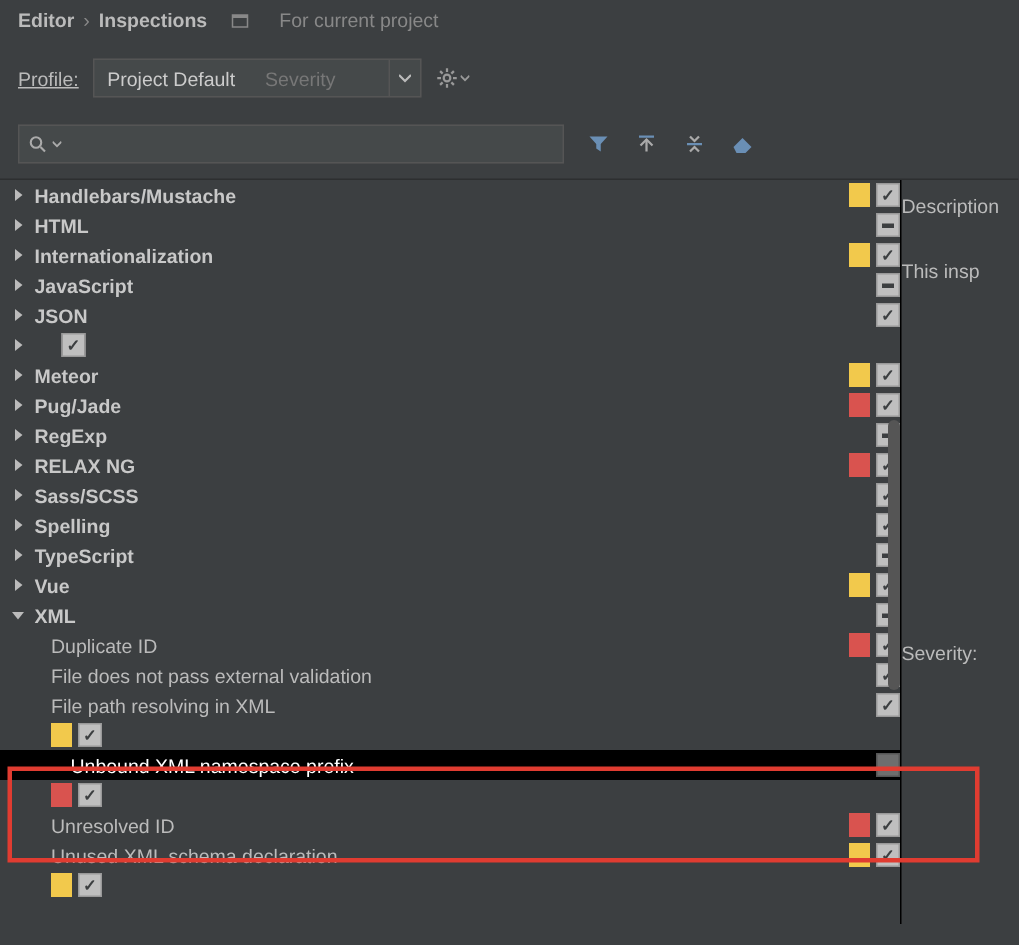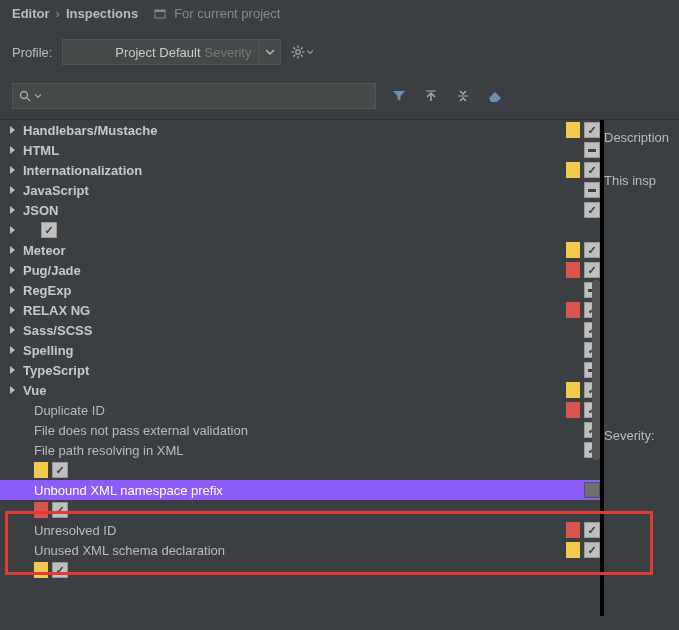--- a/index.html
+++ b/index.html
@@ -26,44 +26,43 @@
     color: #bbbbbb;
     gap: 6px;
   }
   .crumb-sep { color: #888; font-weight: normal; }
   .breadcrumb .project-label {
     font-weight: normal;
     color: #888;
     margin-left: 10px;
     display: flex;
     align-items: center;
-    gap: 8px;
+    gap: 20px;
   }
   
   .profile-row {
     display: flex;
     align-items: center;
     gap: 10px;
     padding: 18px 12px 10px 12px;
   }
-  .profile-label { color: #bbbbbb; }
+  .profile-label { color: #bbbbbb; text-decoration: underline; }
   .profile-select {
     display: flex;
     align-items: center;
     border: 1px solid #555;
     background: #45494a;
     height: 24px;
   }
   .profile-select .sel-text {
     padding: 0 8px;
     display: flex;
-    gap: 4px;
+    gap: 20px;
     align-items: center;
     min-width: 180px;
-    justify-content: flex-end;
   }
   .profile-select .sel-name { color: #ccc; }
   .profile-select .sel-scope { color: #777; }
   .profile-select .sel-btn {
     width: 20px;
     height: 24px;
     border-left: 1px solid #555;
     display: flex;
     align-items: center;
     justify-content: center;
@@ -110,21 +109,21 @@
   
   .main {
     display: flex;
     border-top: 1px solid #2d2f30;
     margin-top: 6px;
     height: 496px;
   }
   .tree-pane {
     width: 600px;
     position: relative;
-    border-right: 4px solid #000000;
+    border-right: 1px solid #000000;
     overflow: hidden;
     text-decoration: underline;
   }
   .side-pane {
     flex: 1;
     padding: 10px 0;
     color: #bbbbbb;
     overflow: hidden;
   }
   .side-pane .desc-label {
@@ -185,21 +184,22 @@
     content: "";
     position: absolute;
     left: 3px; right: 3px; top: 6px; height: 3px;
     background: #3c3f41;
   }
   .chk.unchecked {
     background: #6e6e6e;
     border: 1px solid #555;
   }
   .row.selected {
-    background: #8b5cf6;
+    background: #000000;
+    gap: 13px;
   }
   .row.selected .label { color: #ffffff !important; }
   .xml-label { color: #5a9bd4; font-weight: bold; }
 
   
   .red-box {
     position: absolute;
     border: 3px solid #e03c31;
     pointer-events: none;
     left: 5px;
@@ -445,20 +445,30 @@
           <div class="row indent1">
             <span class="arrow">
               <svg width="10" height="10" viewBox="0 0 10 10">
                 <path d="M3 1 L8 5 L3 9 Z" fill="#bbbbbb"></path>
               </svg>
             </span>
             <span class="label bold">Vue</span>
             <span class="sev yellow"></span>
             <span class="chk checked">✓</span>
           </div>
+          <div class="row indent1">
+            <span class="arrow">
+              <svg width="10" height="10" viewBox="0 0 10 10">
+                <path d="M1 3 L9 3 L5 8 Z" fill="#bbbbbb"></path>
+              </svg>
+            </span>
+            <span class="label bold xml-label">XML</span>
+            <span class="sev " style="background: transparent;"></span>
+            <span class="chk mixed"></span>
+          </div>
           <div class="row indent2">
             <span class="arrow"></span>
             <span class="label">Duplicate ID</span>
             <span class="sev red"></span>
             <span class="chk checked">✓</span>
           </div>
           <div class="row indent2">
             <span class="arrow"></span>
             <span class="label">File does not pass external validation</span>
             <span class="sev " style="background: transparent;"></span>

